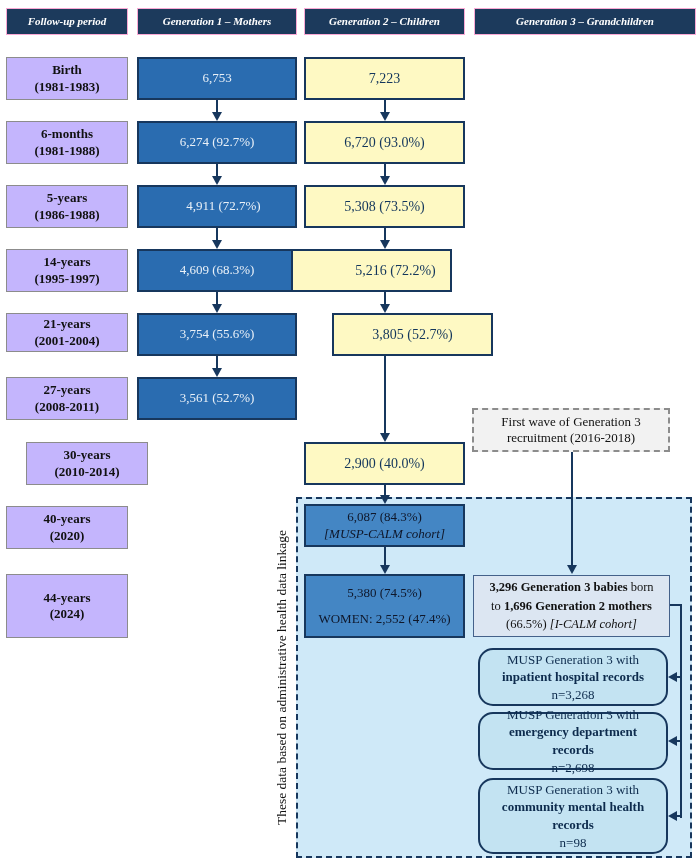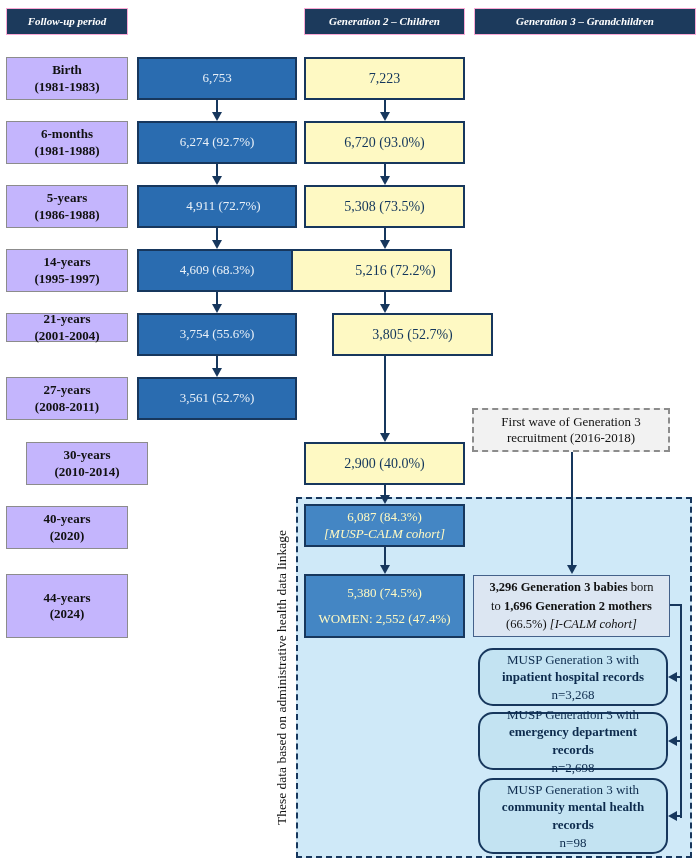--- a/index.html
+++ b/index.html
@@ -7,21 +7,21 @@
     position:relative;width:700px;height:866px;background:#ffffff;
     font-family:"Liberation Serif","DejaVu Serif",serif;color:#000;
     overflow:hidden;
   }
   .box{position:absolute;box-sizing:border-box;display:flex;flex-direction:column;
        align-items:center;justify-content:center;text-align:center;line-height:1.25;}
   .hdr{background:#1c3a5c;color:#ffffff;font-weight:bold;font-size:11px;border:1px solid #f9a8d4;font-style:italic;}
   .period{background:#c4b5fd;border:1px solid #8c8c8c;font-weight:bold;font-size:13px;color:#111;text-align:center;}
   .g1{background:#2a6cb0;border:2px solid #17375d;color:#eaf1f8;font-size:13px;}
   .g2{background:#fef9c3;border:2px solid #17375d;color:#13365c;font-size:14px;}
-  .g2in{background:#4486c4;border:2px solid #17375d;color:#fef9c3;font-size:13px;}
+  .g2in{background:#4486c4;border:2px solid #17375d;color:#0f172a;font-size:13px;}
   .g2in .ital{font-style:italic;}
   .area{position:absolute;left:296px;top:497px;width:396px;height:361px;box-sizing:border-box;
         background:#cfe9f8;border:2px dashed #17375d;}
   .fw{background:#f2f2f2;border:2px dashed #8c8c8c;font-size:13px;color:#111;}
   .icalm{background:#dce6f2;border:1px solid #44618a;font-size:12.5px;color:#111;line-height:1.5;padding:2px 6px;}
   .icalm b{font-weight:bold;}
   .icalm .ital{font-style:italic;text-align:right;}
   .rec{background:#c3e3f2;border:2px solid #17375d;border-radius:15px;font-size:13px;color:#0d2b4d;line-height:1.35;padding:2px 8px;}
   .rec b{font-weight:bold;}
   .vline{position:absolute;width:2px;background:#17375d;}
@@ -34,20 +34,23 @@
        transform:rotate(-90deg);text-align:center;font-size:13.5px;color:#111;}
 </style>
 </head>
 <body>
 
 <div class="canvas">
 
   <div class="box hdr" style="left:6px;top:8px;width:122px;height:27px;">
       <span>Follow-up period</span>
     </div>
+  <div class="box hdr" style="left:137px;top:8px;width:160px;height:27px;">
+      <span>Generation 1 – Mothers</span>
+    </div>
   <div class="box hdr" style="left:304px;top:8px;width:161px;height:27px;">
       <span>Generation 2 – Children</span>
     </div>
   <div class="box hdr" style="left:474px;top:8px;width:222px;height:27px;">
       <span>Generation 3 – Grandchildren</span>
     </div>
 
   <div class="box period" style="left:6px;top:57px;width:122px;height:43px;">
     <span>Birth</span>
       <span>(1981-1983)</span>
@@ -57,21 +60,21 @@
       <span>(1981-1988)</span>
   </div>
   <div class="box period" style="left:6px;top:185px;width:122px;height:43px;">
     <span>5-years</span>
       <span>(1986-1988)</span>
   </div>
   <div class="box period" style="left:6px;top:249px;width:122px;height:43px;">
     <span>14-years</span>
       <span>(1995-1997)</span>
   </div>
-  <div class="box period" style="left:6px;top:313px;width:122px;height:29px;">
+  <div class="box period" style="left:6px;top:313px;width:122px;height:39px;">
     <span>21-years</span>
       <span>(2001-2004)</span>
   </div>
   <div class="box period" style="left:6px;top:377px;width:122px;height:43px;">
     <span>27-years</span>
       <span>(2008-2011)</span>
   </div>
   <div class="box period" style="left:6px;top:442px;width:122px;height:43px;margin-left:20px;">
     <span>30-years</span>
       <span>(2010-2014)</span>

